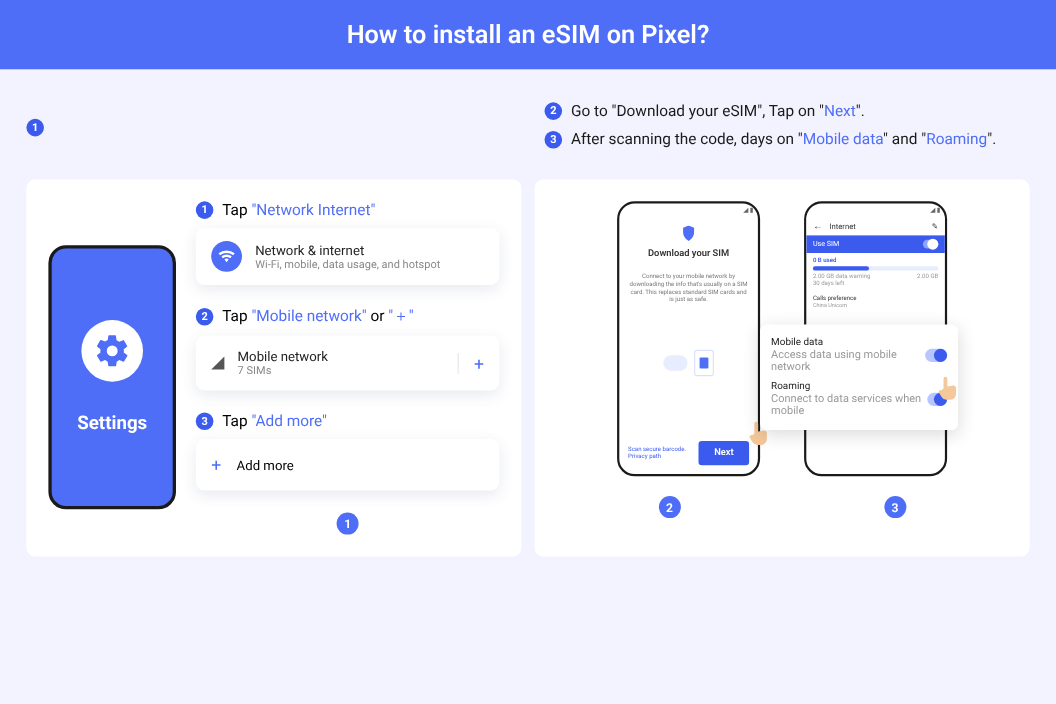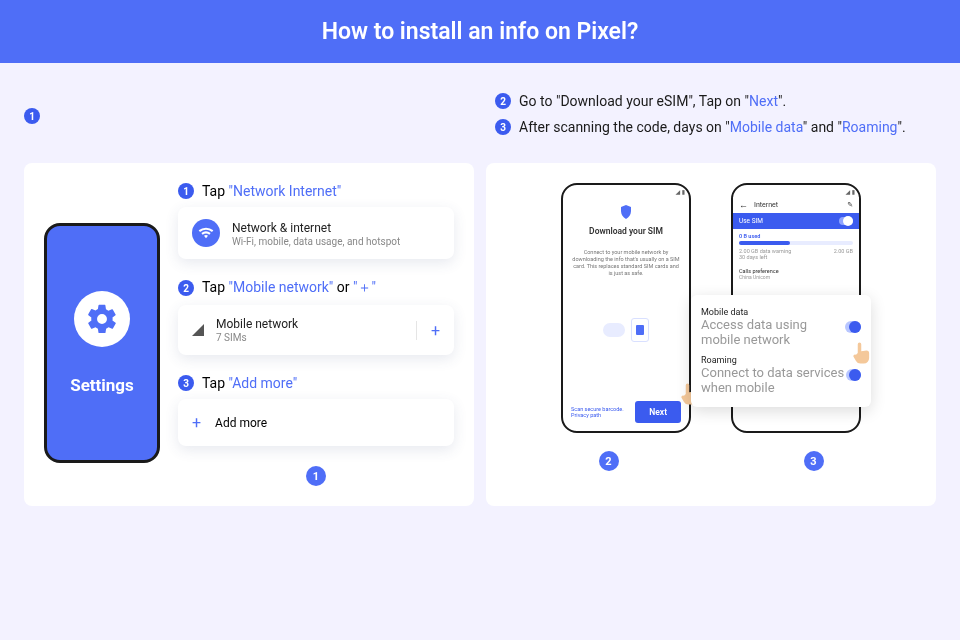--- a/index.html
+++ b/index.html
@@ -308,21 +308,21 @@
     z-index: 4;
     padding: 8px 10px;
   }
   .float-row {
     display: flex;
     justify-content: space-between;
     align-items: center;
     padding: 4px 0;
   }
   .float-title { font-size: 9px; color: #222; }
-  .float-sub { font-size: 13px; color: #999; }
+  .float-sub { font-size: 10px; color: #999; }
   .mini-toggle {
     width: 22px; height: 12px;
     background: #b8c6ff;
     border-radius: 6px;
     position: relative;
   }
   .mini-toggle::after {
     content: '';
     position: absolute;
     right: 0; top: 0;
@@ -334,21 +334,21 @@
     width: 0; height: 0;
     border-left: 12px solid transparent;
     border-bottom: 12px solid #555;
   }
   .blue-link { color: #3b5bef; }
 </style>
 </head>
 <body>
 
 <div class="header">
-  <span>How to install an info on Pixel?</span>
+  <span>How to install an eSIM on Pixel?</span>
 </div>
 
 <div class="top-instructions">
   <div class="top-left">
     <div class="inst-line">
       <span class="num-badge">1</span>
     </div>
   </div>
   <div class="top-right">
     <div class="inst-line">

